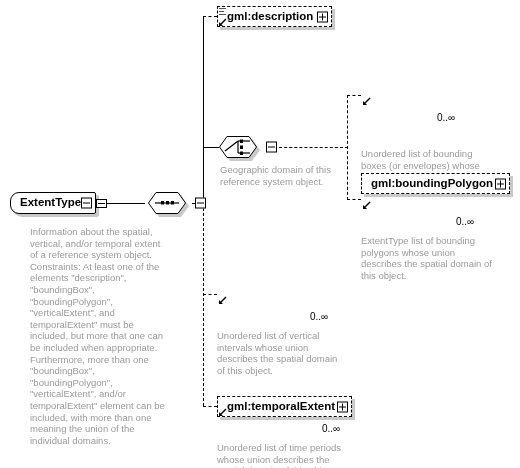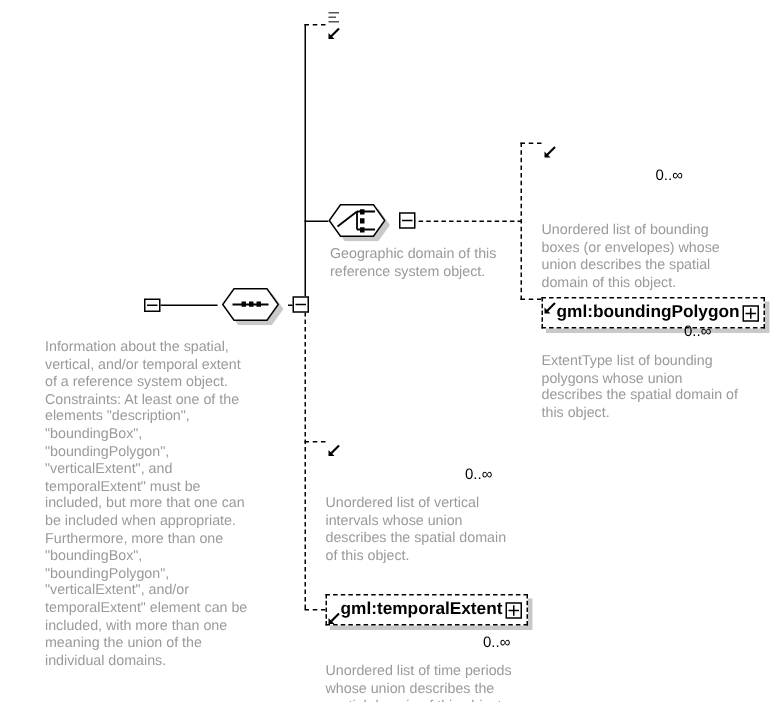--- a/index.html
+++ b/index.html
@@ -213,37 +213,45 @@
 
   <div class="line-h-dash" style="left:203px; top:406px; width:14px;"></div>
 
   <div class="line-h-dash" style="left:274px; top:147px; width:74px;"></div>
 
   <div class="line-v-dash" style="left:347px; top:95px; height:105px;"></div>
 
   <div class="line-h-dash" style="left:347px; top:95px; width:14px;"></div>
   <div class="line-h-dash" style="left:347px; top:199px; width:14px;"></div>
 
+  <div class="typebox" style="left:10px; top:192px; width:86px;">
+    <span class="tname">ExtentType</span>
+    <span class="expander"></span>
+  </div>
 
   <div class="stub" style="left:96px; top:199px;"></div>
 
   <div class="anno" style="left:30px; top:226px; width:140px;">Information about the spatial, vertical, and/or temporal extent of a reference system object. Constraints: At least one of the elements "description", "boundingBox", "boundingPolygon", "verticalExtent", and temporalExtent" must be included, but more that one can be included when appropriate. Furthermore, more than one "boundingBox", "boundingPolygon", "verticalExtent", and/or temporalExtent" element can be included, with more than one meaning the union of the individual domains.</div>
 
   <div class="compositor" style="left:148px; top:192px;">
     <div class="comp-shadow"></div>
     <svg class="comp-body" viewBox="0 0 38 22" width="38" height="22">
       <polygon points="8,0.5 30,0.5 37.5,11 30,21.5 8,21.5 0.5,11" fill="#ffffff" stroke="#000000" stroke-width="1"></polygon>
       <line x1="7" y1="11" x2="31" y2="11" stroke="#000000" stroke-width="1.2"></line>
       <rect x="13" y="9" width="3" height="3.5" fill="#000000"></rect>
       <rect x="18" y="9" width="3" height="3.5" fill="#000000"></rect>
       <rect x="23" y="9" width="3" height="3.5" fill="#000000"></rect>
     </svg>
     <span class="expander" style="right:-14px; top:11px;"></span>
   </div>
 
+  <div class="elembox" style="left:217px; top:6px; width:115px;">
+    <span class="ename">gml:description</span>
+    <span class="expander plus"></span>
+  </div>
   <div class="anno-lines" style="left:219px; top:8px;">
     <i></i>
       <i></i>
       <i></i>
   </div>
   <svg style="position:absolute; left:218px; top:18px; width:9px; height:9px;" viewBox="0 0 9 9">
     <path d="M8,1 L2,7" stroke="#000" stroke-width="1.4" fill="none"></path>
     <path d="M1,8 L1,4 L5,8 Z" fill="#000"></path>
   </svg>
 
@@ -263,21 +271,21 @@
   </div>
   <div class="anno" style="left:220px; top:164px; width:125px;">Geographic domain of this reference system object.</div>
 
   <svg style="position:absolute; left:362px; top:97px; width:9px; height:9px;" viewBox="0 0 9 9">
     <path d="M8,1 L2,7" stroke="#000" stroke-width="1.4" fill="none"></path>
     <path d="M1,8 L1,4 L5,8 Z" fill="#000"></path>
   </svg>
   <div class="card" style="left:437px; top:112px;">0..∞</div>
   <div class="anno" style="left:361px; top:148px; width:133px;">Unordered list of bounding boxes (or envelopes) whose union describes the spatial domain of this object.</div>
 
-  <div class="elembox" style="left:361px; top:198px; width:149px;">
+  <div class="elembox" style="left:361px; top:173px; width:149px;">
     <span class="ename">gml:boundingPolygon</span>
     <span class="expander plus"></span>
   </div>
   <svg style="position:absolute; left:362px; top:201px; width:9px; height:9px;" viewBox="0 0 9 9">
     <path d="M8,1 L2,7" stroke="#000" stroke-width="1.4" fill="none"></path>
     <path d="M1,8 L1,4 L5,8 Z" fill="#000"></path>
   </svg>
   <div class="card" style="left:456px; top:216px;">0..∞</div>
   <div class="anno" style="left:361px; top:235px; width:137px;">ExtentType list of bounding polygons whose union describes the spatial domain of this object.</div>
 

